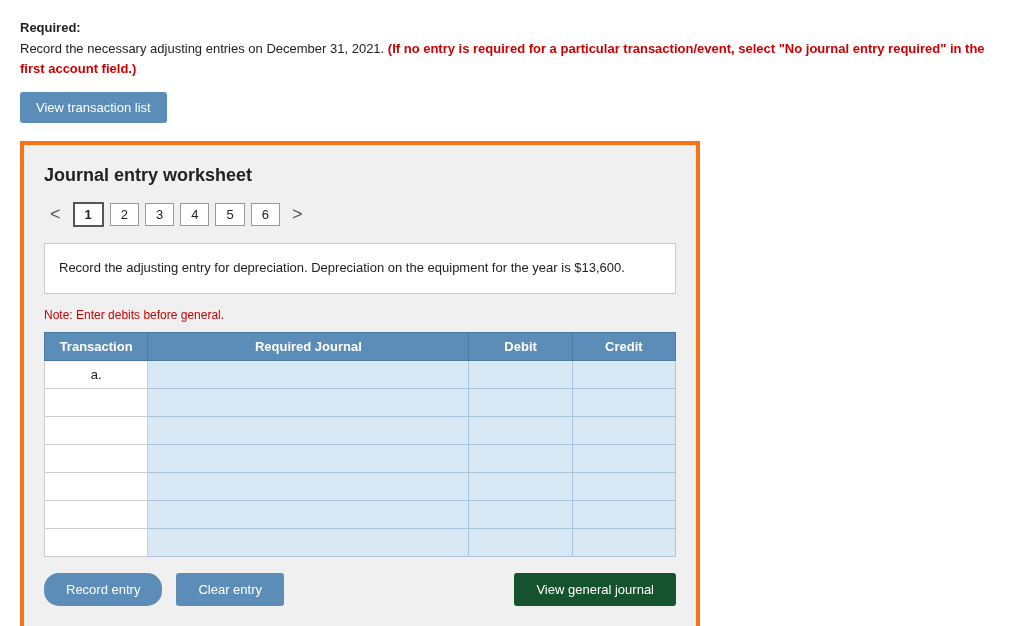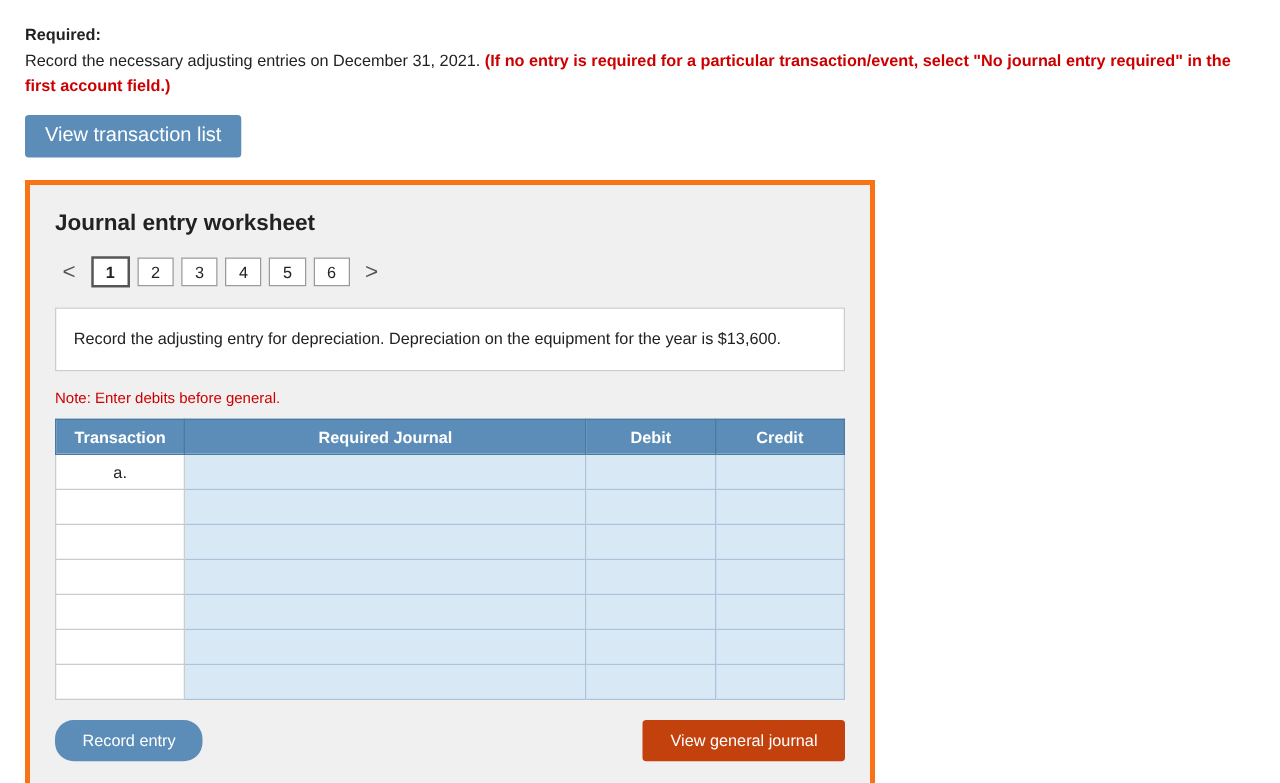--- a/index.html
+++ b/index.html
@@ -20,21 +20,21 @@
     }
     .instruction .bold-red {
       color: #cc0000;
       font-weight: bold;
     }
     .view-transaction-btn {
       background-color: #5b8db8;
       color: #fff;
       border: none;
       padding: 8px 16px;
-      font-size: 16px;
+      font-size: 13px;
       cursor: pointer;
       border-radius: 3px;
       margin-bottom: 18px;
     }
     .worksheet-container {
       border: 4px solid #f97316;
       background: #f0f0f0;
       padding: 20px 20px 20px 20px;
       max-width: 680px;
     }
@@ -145,21 +145,21 @@
     .btn-clear {
       background: #5b8db8;
       color: #fff;
       border: none;
       padding: 9px 22px;
       font-size: 13px;
       cursor: pointer;
       border-radius: 3px;
     }
     .btn-view-journal {
-      background: #c2410c;
+      background: #14532d;
       color: #fff;
       border: none;
       padding: 9px 22px;
       font-size: 13px;
       cursor: pointer;
       border-radius: 3px;
       margin-left: auto;
     }
   </style>
 </head>
@@ -245,18 +245,19 @@
           <td class="transaction-col"></td>
           <td class="general-journal-col"><input type="text" style=""></td>
           <td class="debit-col"><input type="text" style=""></td>
           <td class="credit-col"><input type="text" style=""></td>
         </tr>
       </tbody>
   </table>
 
   <div class="buttons-row">
     <button class="btn-record">Record entry</button>
+    <button class="btn-clear">Clear entry</button>
     <button class="btn-view-journal">View general journal</button>
   </div>
 </div>
 
 
 
 
 </body></html>

